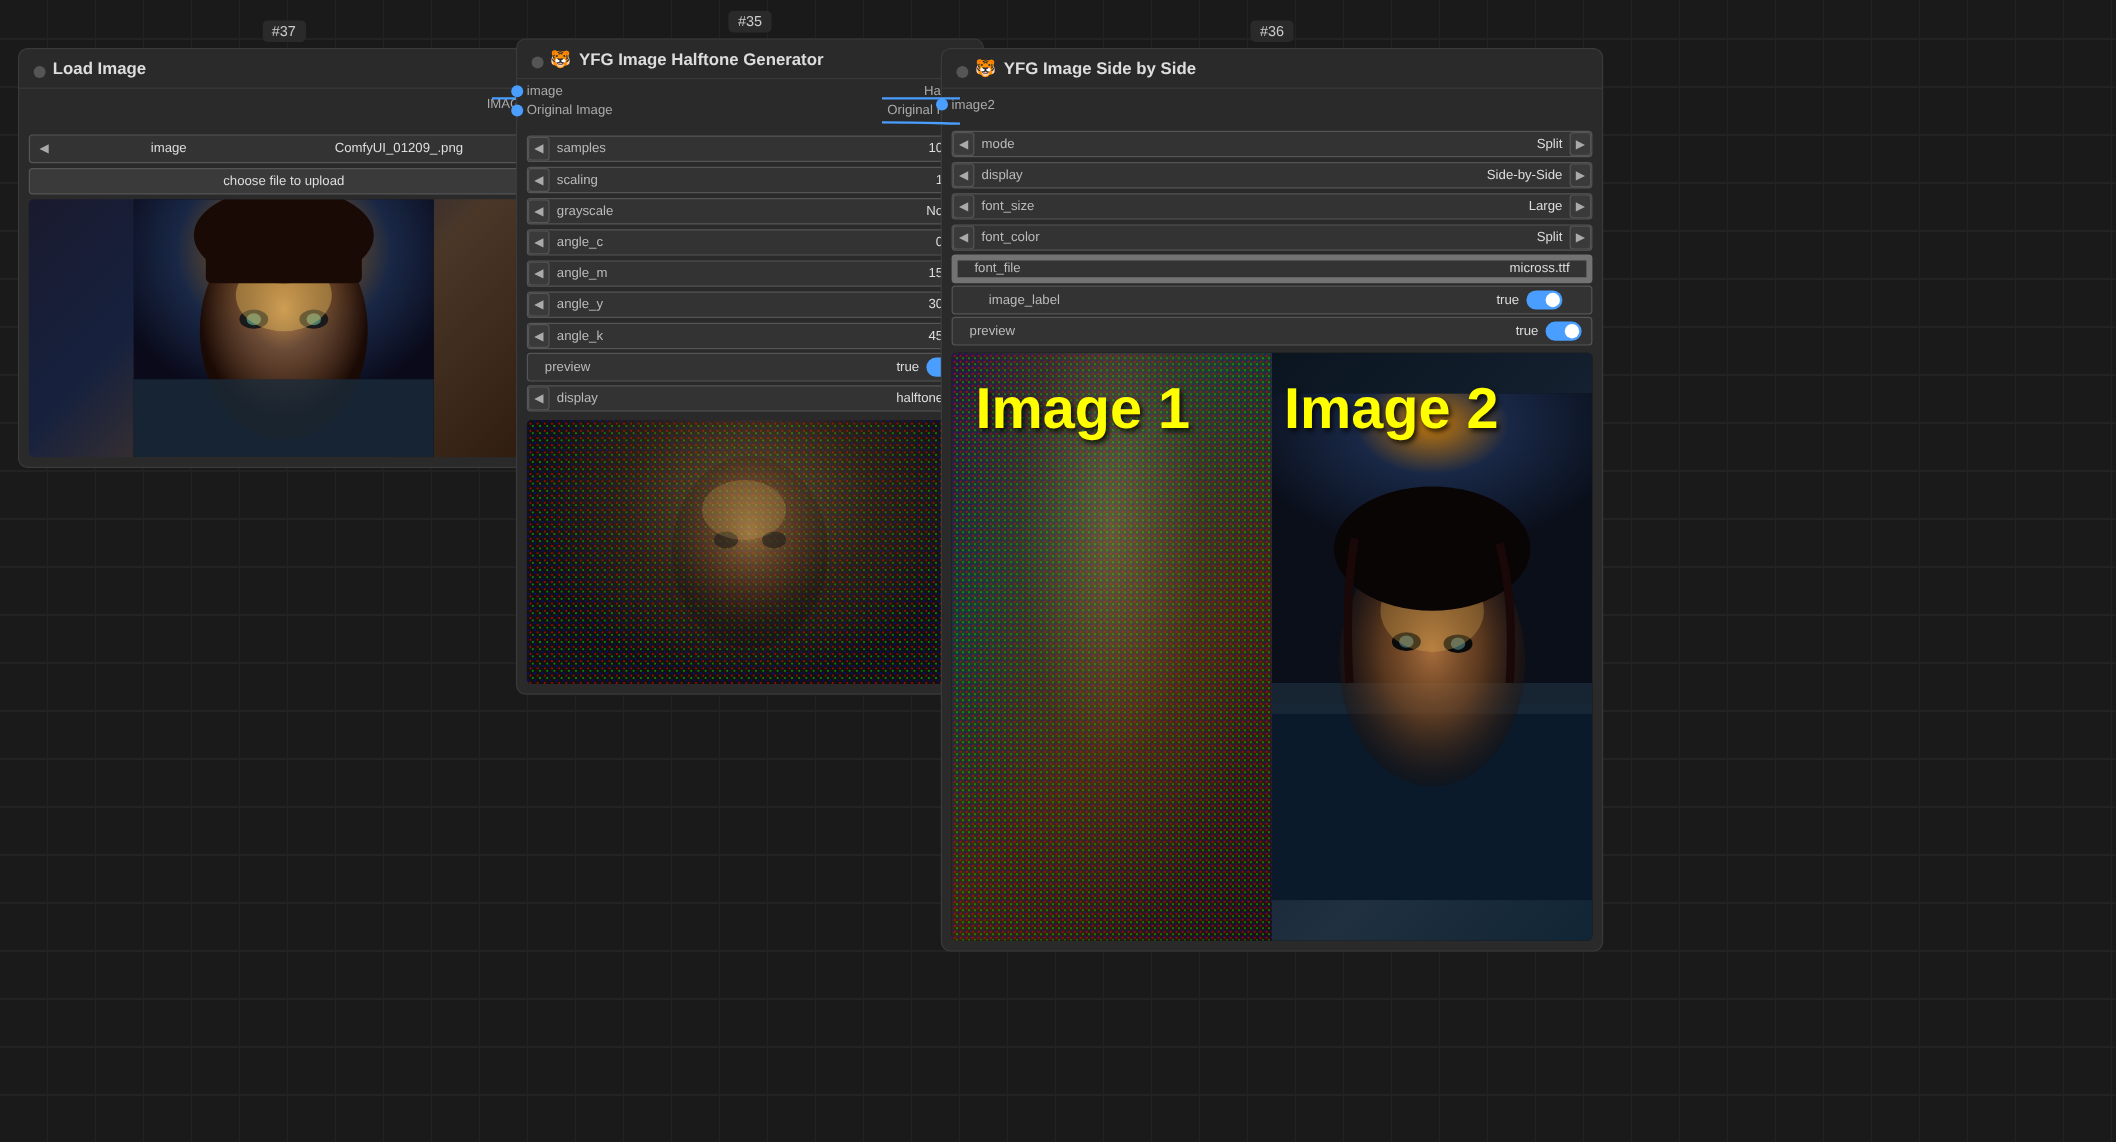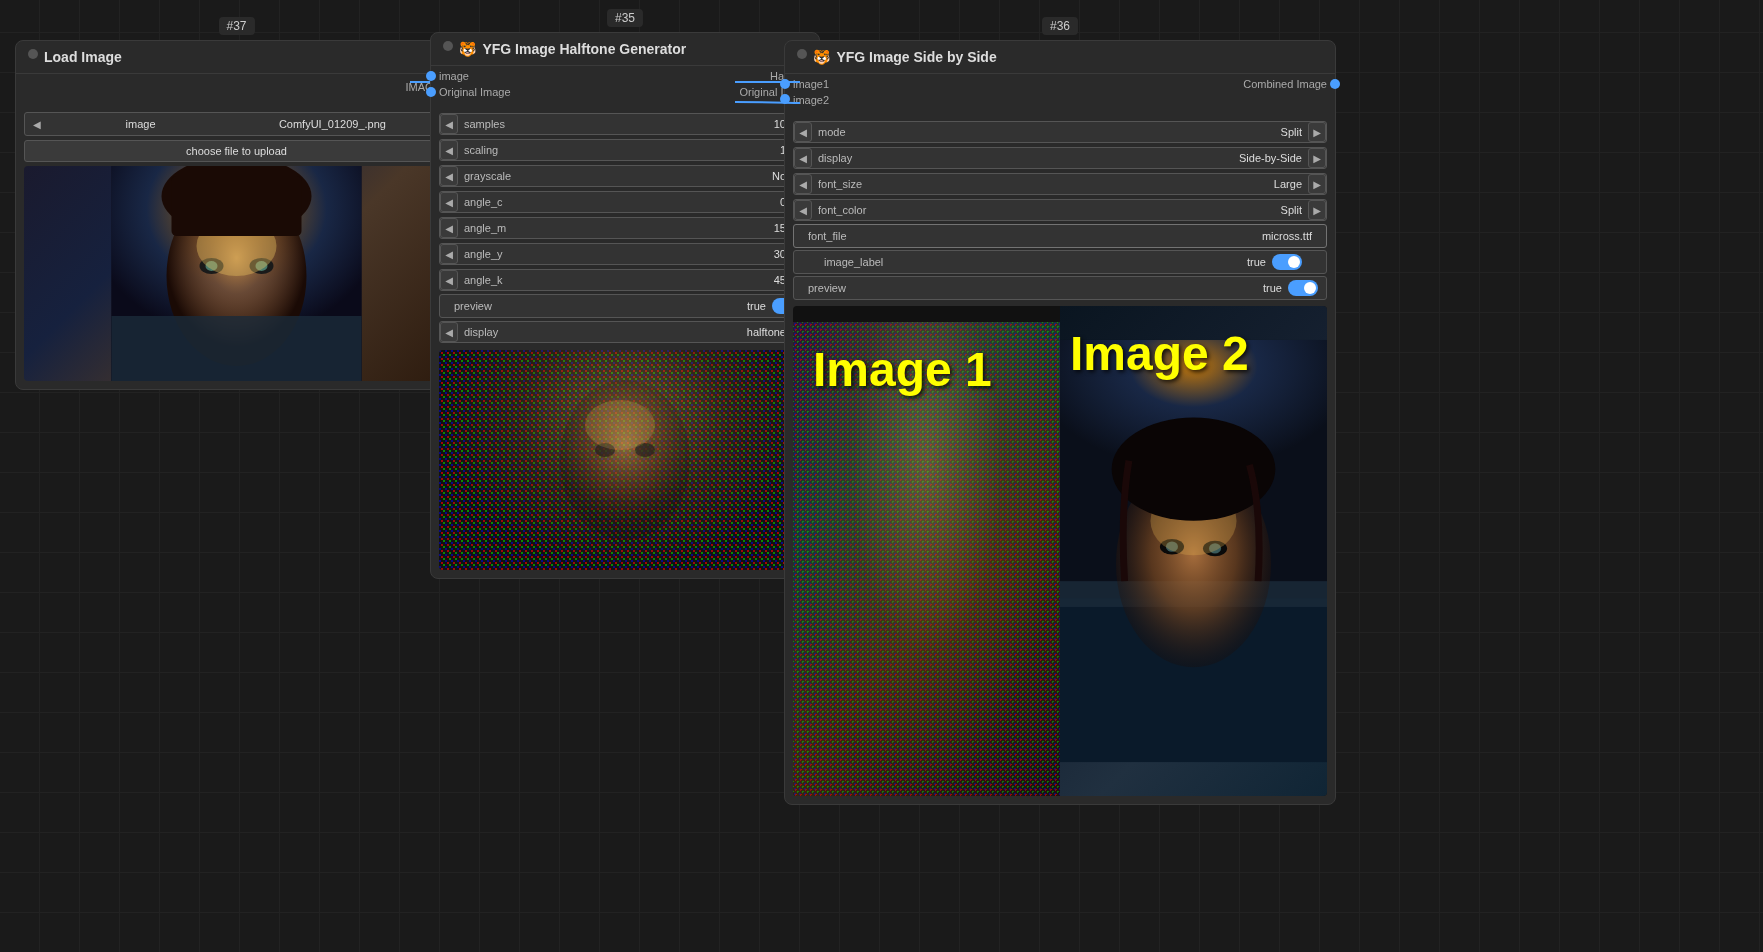--- a/index.html
+++ b/index.html
@@ -20,21 +20,21 @@
     }
     .node {
       position: absolute;
       background: #2a2a2a;
       border: 1px solid #3a3a3a;
       border-radius: 8px;
       min-width: 390px;
     }
     .node-header {
       display: flex;
-      align-items: flex-start;
+      align-items: flex-end;
       padding: 8px 12px;
       border-bottom: 1px solid #3a3a3a;
       gap: 6px;
     }
     .node-dot {
       width: 10px;
       height: 10px;
       border-radius: 50%;
       background: #555;
       flex-shrink: 0;
@@ -452,30 +452,20 @@
 </div>
 
 <div class="node" style="left:784px; top:40px; width:552px;">
   <div class="node-id">#36</div>
   <div class="node-header">
     <div class="node-dot"></div>
     <span style="font-size:14px;">🐯</span>
     <span class="node-title">YFG Image Side by Side</span>
   </div>
   <div style="padding: 4px 8px;">
-    <div style="display:flex; justify-content:space-between; align-items:center; position:relative;">
-      <div style="display:flex; align-items:center; gap:6px; position:relative;">
-        <div class="port-dot blue" style="position:absolute; left:-13px;"></div>
-        <span class="port-label">image1</span>
-      </div>
-      <div style="display:flex; align-items:center; gap:6px; position:relative;">
-        <span class="port-label">Combined Image</span>
-        <div class="port-dot blue" style="position:absolute; right:-13px;"></div>
-      </div>
-    </div>
     <div style="display:flex; align-items:center; position:relative; margin-top:4px;">
       <div style="display:flex; gap:6px; position:relative;">
         <div class="port-dot blue" style="position:absolute; left:-13px;"></div>
         <span class="port-label">image2</span>
       </div>
     </div>
   </div>
   <div class="node-content">
 
     <div class="param-row">
@@ -507,40 +497,40 @@
 
     <div class="param-row">
       <div class="param-bar">
         <div class="param-arrow">◀</div>
         <span class="param-name">font_color</span>
         <span class="param-value">Split</span>
         <div class="param-arrow-right">▶</div>
       </div>
     </div>
 
-    <div class="param-row" style="background:#333; border:1px solid #737373; border-radius:3px; padding: 0 8px; display:flex; align-items:center;">
+    <div class="param-row" style="background:#333; border:5px solid #737373; border-radius:3px; padding: 0 8px; display:flex; align-items:center;">
       <span class="param-name">font_file</span>
       <span class="param-value" style="margin-left:auto;">micross.ttf</span>
     </div>
 
     <div class="param-row" style="background:#333; border:1px solid #555; border-radius:3px; padding: 0 24px; display:flex; align-items:center; margin-top:2px;">
       <span class="param-name">image_label</span>
       <span class="param-value">true</span>
       <div class="toggle-switch"></div>
     </div>
 
     <div class="param-row" style="background:#333; border:1px solid #555; border-radius:3px; padding: 0 8px; display:flex; align-items:center; margin-top:2px;">
       <span class="param-name">preview</span>
       <span class="param-value">true</span>
       <div class="toggle-switch"></div>
     </div>
 
     <div class="side-by-side-preview">
 
-      <div class="image1-panel" style="position:relative; overflow:hidden;margin-top:16px;">
+      <div class="image1-panel" style="position:relative; overflow:hidden;">
         <div style="position:absolute;top:0;left:0;right:0;bottom:0;background-image:radial-gradient(circle,rgba(255,0,0,0.5) 1px,transparent 1px),radial-gradient(circle,rgba(0,255,0,0.4) 1px,transparent 1px),radial-gradient(circle,rgba(0,0,255,0.4) 1px,transparent 1px);background-size:5px 5px,5px 5px,5px 5px;background-position:0 0,2px 2px,4px 4px;"></div>
         <div style="position:absolute;top:0;left:0;right:0;bottom:0;background:radial-gradient(ellipse at 50% 30%,rgba(200,160,80,0.35) 0%,rgba(100,70,30,0.25) 40%,transparent 70%);"></div>
         <span class="image-label">Image 1</span>
       </div>
 
       <div class="image2-panel" style="position:relative; overflow:hidden;">
         <svg width="100%" height="100%" viewBox="0 0 310 490" style="position:absolute;top:0;left:0;">
           <defs>
             <radialGradient id="skyGrad2" cx="50%" cy="15%" r="60%">
               <stop offset="0%" stop-color="#d4820a" stop-opacity="0.9"></stop>

